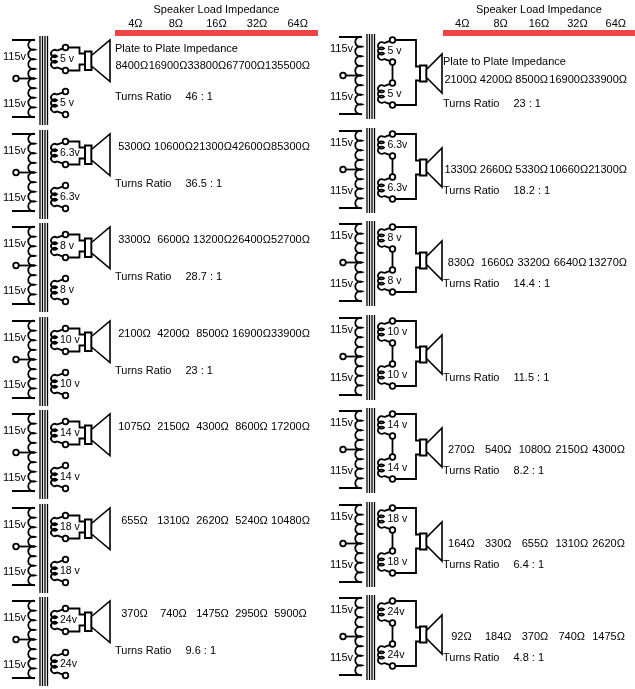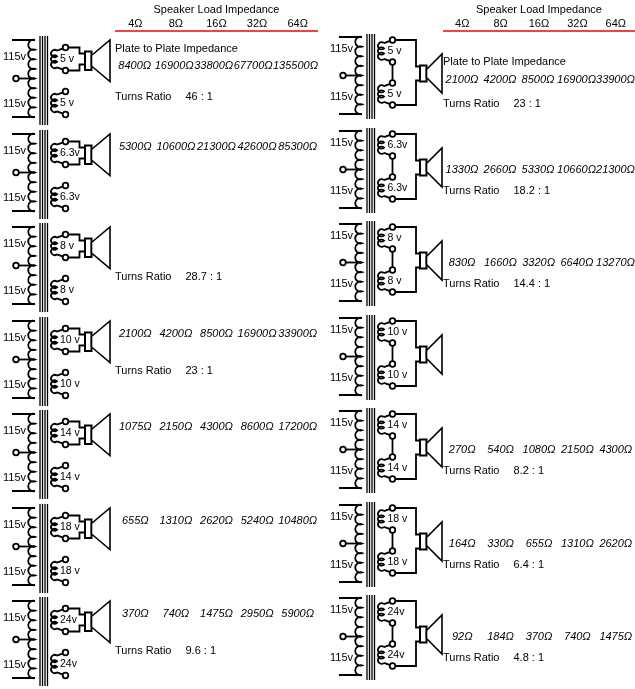--- a/index.html
+++ b/index.html
@@ -12,31 +12,31 @@
   .col-left{width:318px;}
   .col-right{width:317px;}
   .col-header{display:flex;height:33px;flex:none;}
   .header-spacer{flex:none;}
   .col-left .header-spacer{width:115px;}
   .col-right .header-spacer{width:125px;}
   .header-content{flex:1;}
   .header-title{text-align:center;padding-top:3px;height:14px;white-space:nowrap;}
   .load-grid{
     display:grid;grid-template-columns:repeat(5,1fr);
-    border-bottom:2px solid #ef4444;padding-bottom:1px;
+    border-bottom:6px solid #ef4444;padding-bottom:1px;
   }
   .load-grid span{text-align:center;white-space:nowrap;}
   .rows{flex:1;display:flex;flex-direction:column;}
   .row{height:93.5px;flex:none;display:flex;}
   .schematic-holder{flex:none;}
   .col-left .schematic-holder{width:115px;}
   .col-right .schematic-holder{width:125px;}
   .row-text{flex:1;position:relative;}
   .subtitle,.ratio{position:absolute;left:0;right:0;white-space:nowrap;}
-  .values{position:absolute;left:0;right:0;display:grid;grid-template-columns:repeat(5,1fr);font-style:italic;}
+  .values{position:absolute;left:0;right:8px;display:grid;grid-template-columns:repeat(5,1fr);}
   .values span{text-align:center;white-space:nowrap;}
   .ratio-value{margin-left:14px;}
   
   .col-left  .subtitle{top:9px;}
   .col-left  .values{top:13px;}
   .col-left  .row.first .values{top:26px;}
   .col-left  .ratio{top:50px;}
   .col-left  .row.first .ratio{top:57px;}
   .col-right .subtitle{top:22px;}
   .col-right .values{top:36px;}
@@ -167,20 +167,23 @@
           </div>
     <div class="row-text">
 
       <div class="values">
               <span>5300Ω</span>
               <span>10600Ω</span>
               <span>21300Ω</span>
               <span>42600Ω</span>
               <span>85300Ω</span>
             </div>
+      <div class="ratio">
+        <span class="ratio-label">Turns Ratio</span><span class="ratio-value">36.5 : 1</span>
+      </div>
     </div>
   </div>
 
   <div class="row">
     <div class="schematic-holder">
             <svg width="115" height="95" viewBox="0 0 115 95" xmlns="http://www.w3.org/2000/svg">
   <g fill="none" stroke="#000" stroke-width="1.8">
     <path d="M12,7 H35 M12,84 H35"></path>
     <path d="M35,7 A5.1 5.1 0 1 0 35,16.63 A5.1 5.1 0 1 0 35,26.25 A5.1 5.1 0 1 0 35,35.88 A5.1 5.1 0 1 0 35,45.50 A5.1 5.1 0 1 0 35,55.13 A5.1 5.1 0 1 0 35,64.75 A5.1 5.1 0 1 0 35,74.38 A5.1 5.1 0 1 0 35,84.00"></path>
     <g>
@@ -214,20 +217,27 @@
       <path d="M68.3,37.5 H79.5 V31.5 H85"></path>
               </g>
               <g fill="#fff" stroke="#000">
     <rect x="85" y="18.5" width="6.5" height="18.5" stroke-width="2"></rect>
     <path d="M91.5,22.5 L110,7 L110,48.5 L91.5,33 Z" stroke-width="1.6"></path>
   </g>
             </svg>
           </div>
     <div class="row-text">
 
+      <div class="values">
+              <span>3300Ω</span>
+              <span>6600Ω</span>
+              <span>13200Ω</span>
+              <span>26400Ω</span>
+              <span>52700Ω</span>
+            </div>
       <div class="ratio">
         <span class="ratio-label">Turns Ratio</span><span class="ratio-value">28.7 : 1</span>
       </div>
     </div>
   </div>
 
   <div class="row">
     <div class="schematic-holder">
             <svg width="115" height="95" viewBox="0 0 115 95" xmlns="http://www.w3.org/2000/svg">
   <g fill="none" stroke="#000" stroke-width="1.8">
@@ -678,20 +688,23 @@
       <path d="M77.3,72 H98 V47.5 H102"></path>
               </g>
               <g fill="#fff" stroke="#000">
     <rect x="102" y="32.5" width="6.5" height="16" stroke-width="2"></rect>
     <path d="M108.5,36.5 L124,21 L124,60 L108.5,44.5 Z" stroke-width="1.6"></path>
   </g>
             </svg>
           </div>
     <div class="row-text">
 
+      <div class="ratio">
+        <span class="ratio-label">Turns Ratio</span><span class="ratio-value">11.5 : 1</span>
+      </div>
     </div>
   </div>
 
   <div class="row">
     <div class="schematic-holder">
             <svg width="125" height="95" viewBox="0 0 125 95" xmlns="http://www.w3.org/2000/svg">
   <g fill="none" stroke="#000" stroke-width="1.8">
     <path d="M21,4 H44 M21,81 H44"></path>
     <path d="M44,4 A5.1 5.1 0 1 0 44,13.63 A5.1 5.1 0 1 0 44,23.25 A5.1 5.1 0 1 0 44,32.88 A5.1 5.1 0 1 0 44,42.50 A5.1 5.1 0 1 0 44,52.13 A5.1 5.1 0 1 0 44,61.75 A5.1 5.1 0 1 0 44,71.38 A5.1 5.1 0 1 0 44,81.00"></path>
     <g>

